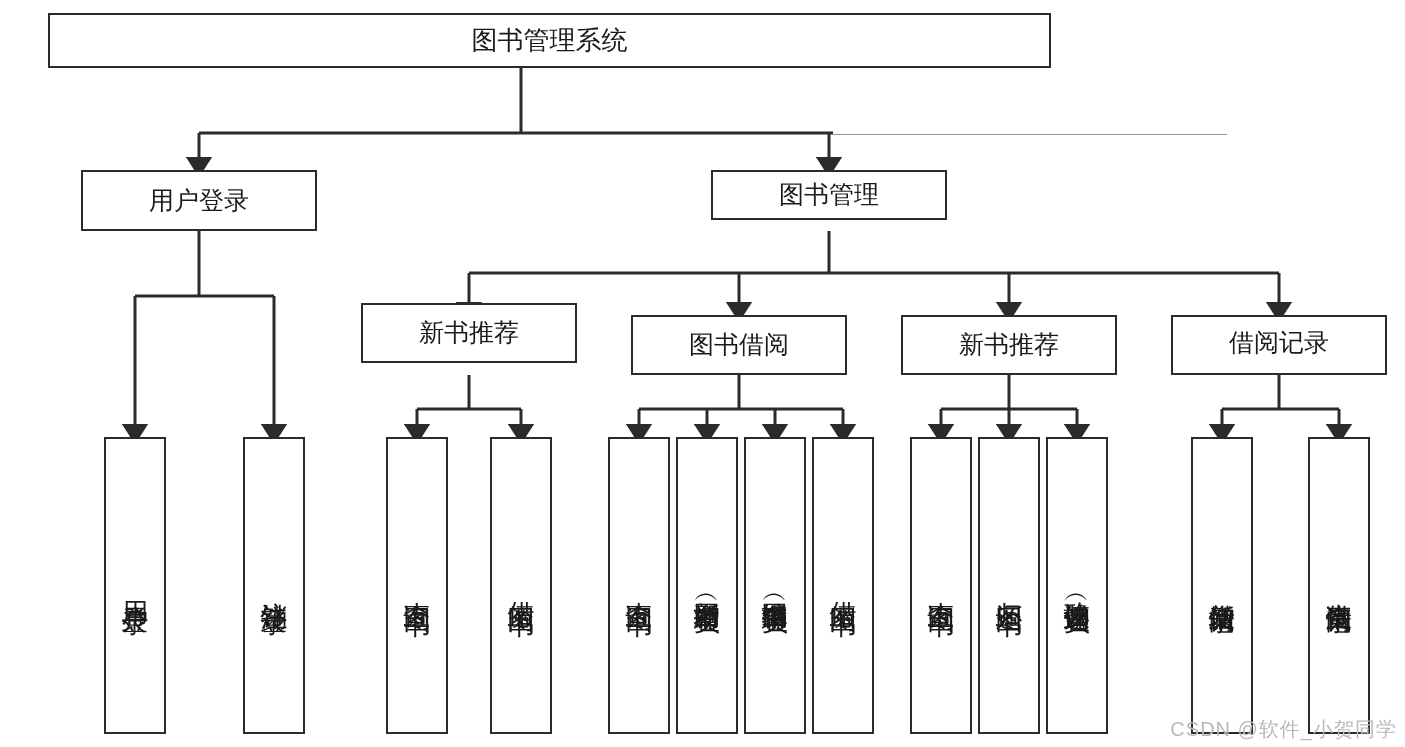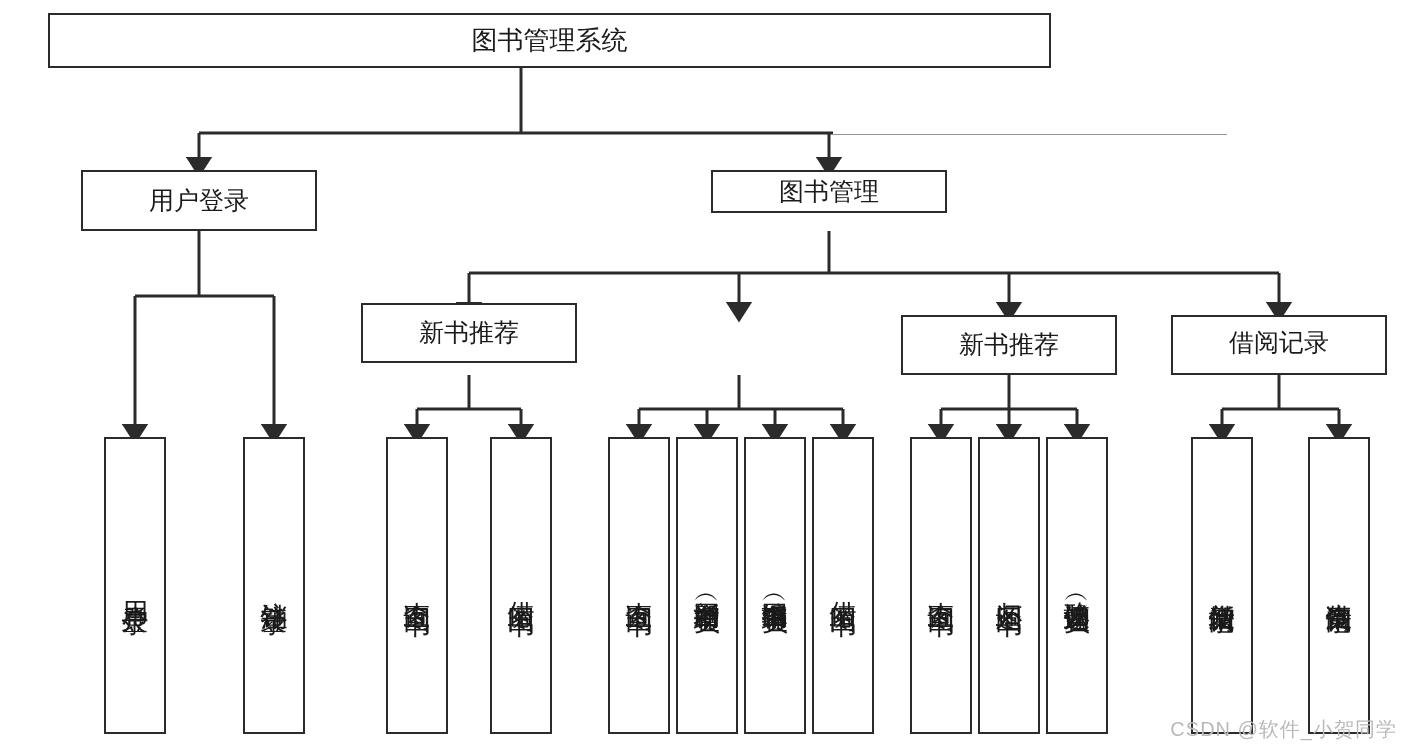--- a/index.html
+++ b/index.html
@@ -122,23 +122,24 @@
       <path d="M1279,375 L1279,409"></path>
       <path d="M1222,409 L1339,409"></path>
       <path d="M1222,409 L1222,425" marker-end="url(#arw)"></path>
       <path d="M1339,409 L1339,425" marker-end="url(#arw)"></path>
     </g>
   </svg>
 
   <div class="node h root" style="left:20px;top:13px;width:1003px;height:55px;margin-left:28px;">图书管理系统</div>
 
   <div class="node h" style="left:81px;top:170px;width:236px;height:61px;">用户登录</div>
-  <div class="node h" style="left:711px;top:170px;width:236px;height:43px;">图书管理</div>
+  <div class="node h" style="left:711px;top:170px;width:236px;height:50px;">图书管理</div>
 
   <div class="node h" style="left:361px;top:303px;width:216px;height:60px;">新书推荐</div>
+  <div class="node h" style="left:631px;top:315px;width:216px;height:60px;">图书借阅</div>
   <div class="node h" style="left:901px;top:315px;width:216px;height:60px;">新书推荐</div>
   <div class="node h" style="left:1171px;top:315px;width:216px;height:60px;font-family:Liberation Mono, monospace;">借阅记录</div>
 
   <div class="node v" style="left:104px;top:437px;width:62px;height:297px;">用户登录</div>
   <div class="node v" style="left:243px;top:437px;width:62px;height:297px;">注销登录</div>
 
   <div class="node v" style="left:386px;top:437px;width:62px;height:297px;">查询图书</div>
   <div class="node v" style="left:490px;top:437px;width:62px;height:297px;">借阅图书</div>
 
   <div class="node v" style="left:608px;top:437px;width:62px;height:297px;">查询图书</div>

